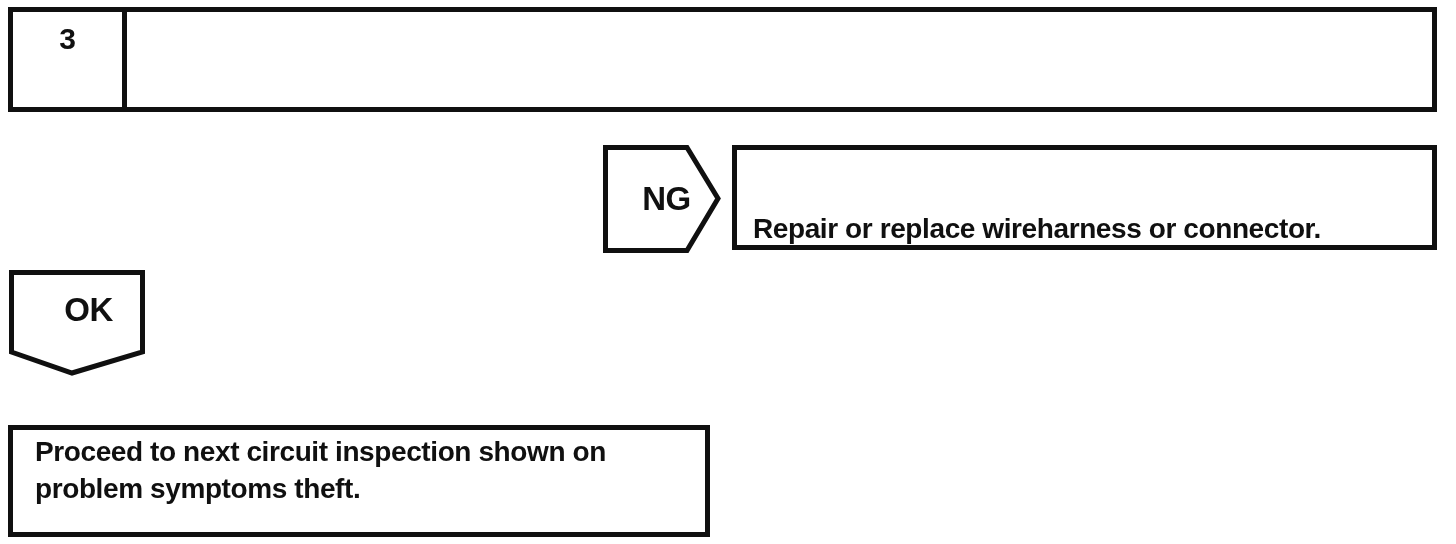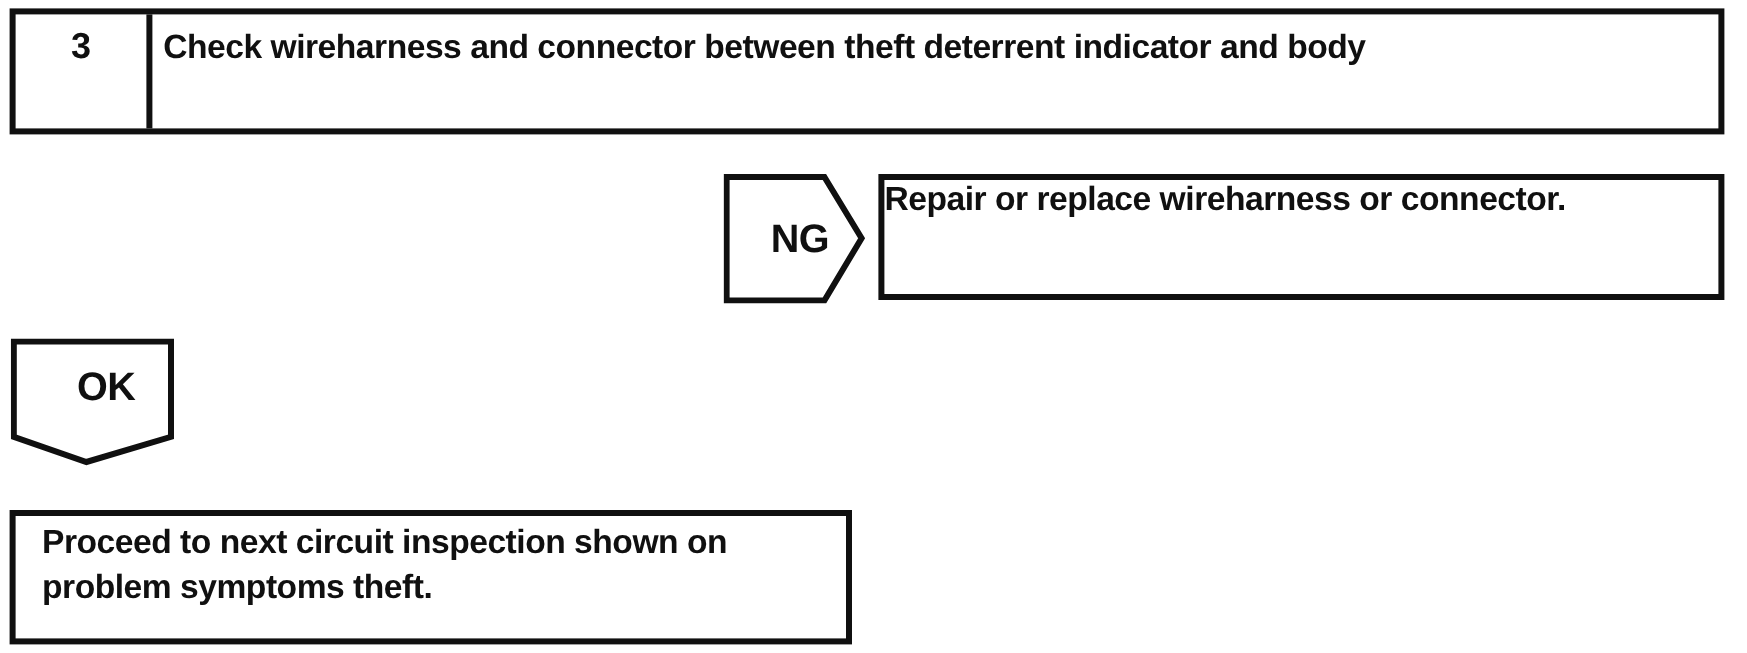--- a/index.html
+++ b/index.html
@@ -32,46 +32,45 @@
   .ng-shape { position: absolute; left: 603px; top: 145px; width: 118px; height: 108px; }
   .ng-shape svg, .ok-shape svg { position: absolute; left: 0; top: 0; }
   .shape-label {
     position: absolute; display: flex; align-items: center; justify-content: center;
     font-weight: bold; font-size: 33px; letter-spacing: -0.5px; padding-left: 23px;
   }
   .ng-label { left: 0; top: 0; width: 104px; height: 108px; }
 
   .repair-box {
     left: 732px; top: 145px; width: 705px; height: 105px;
-    display: flex; align-items: flex-start; 
+    display: flex; align-items: flex-end; padding-left: 16px;
     font-weight: bold; font-size: 28px; letter-spacing: -0.4px; white-space: nowrap;
   }
 
   
-  .ok-shape { position: absolute; left: 9px; top: 270px; width: 152px; height: 108px; margin-top: 12px; }
+  .ok-shape { position: absolute; left: 9px; top: 270px; width: 152px; height: 108px; }
   .ok-label { left: 0; top: 0; width: 136px; height: 80px; }
 
   
   .proceed-box {
     left: 8px; top: 425px; width: 702px; height: 112px;
     padding: 3px 8px 0 22px;
     font-weight: bold; font-size: 28px; line-height: 37px; letter-spacing: -0.4px;
   }
 </style>
 </head>
 <body>
 
 <div class="canvas">
 
   <div class="box step-box">
     <div class="step-num-cell">
       <span>3</span>
     </div>
     <div class="step-text">
-      <div class="tline">Check wireharness and connector between theft deterrent indicator and body</div>
     </div>
   </div>
 
   <div class="ng-shape">
     <svg width="118" height="108" viewBox="0 0 118 108">
       <polygon points="2.5,2.5 84,2.5 115,53.5 84,105.5 2.5,105.5" fill="#ffffff" stroke="#101010" stroke-width="5" stroke-linejoin="miter"></polygon>
     </svg>
     <div class="shape-label ng-label">NG</div>
   </div>
 

